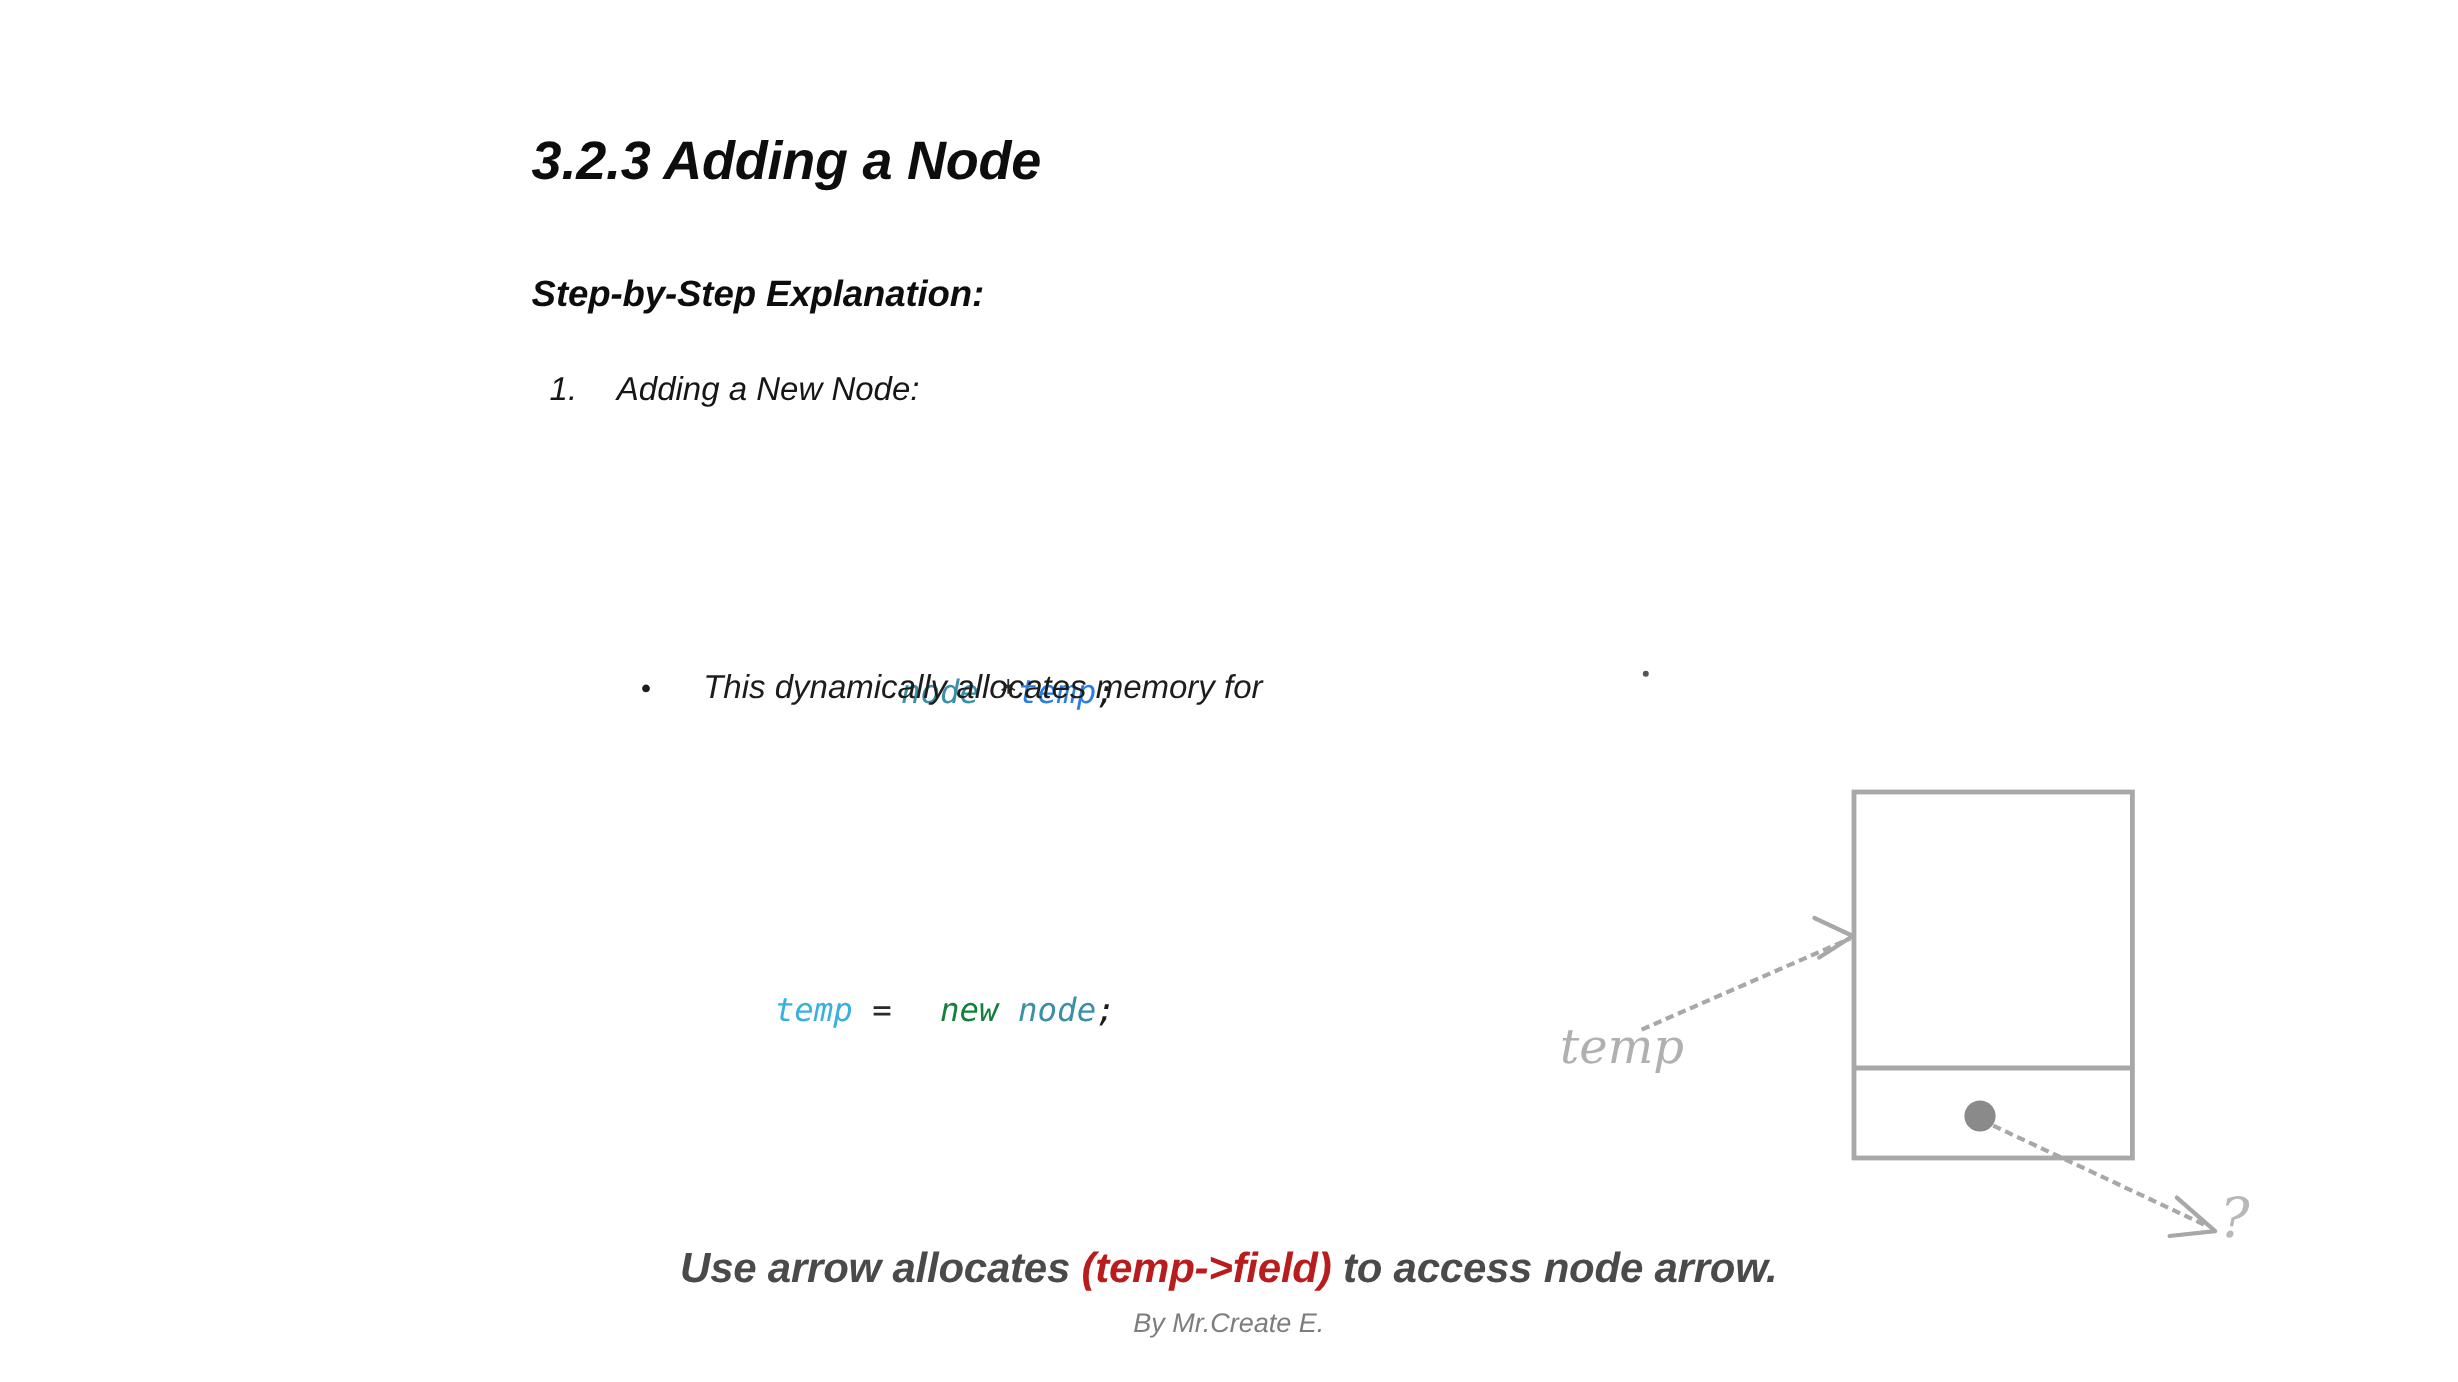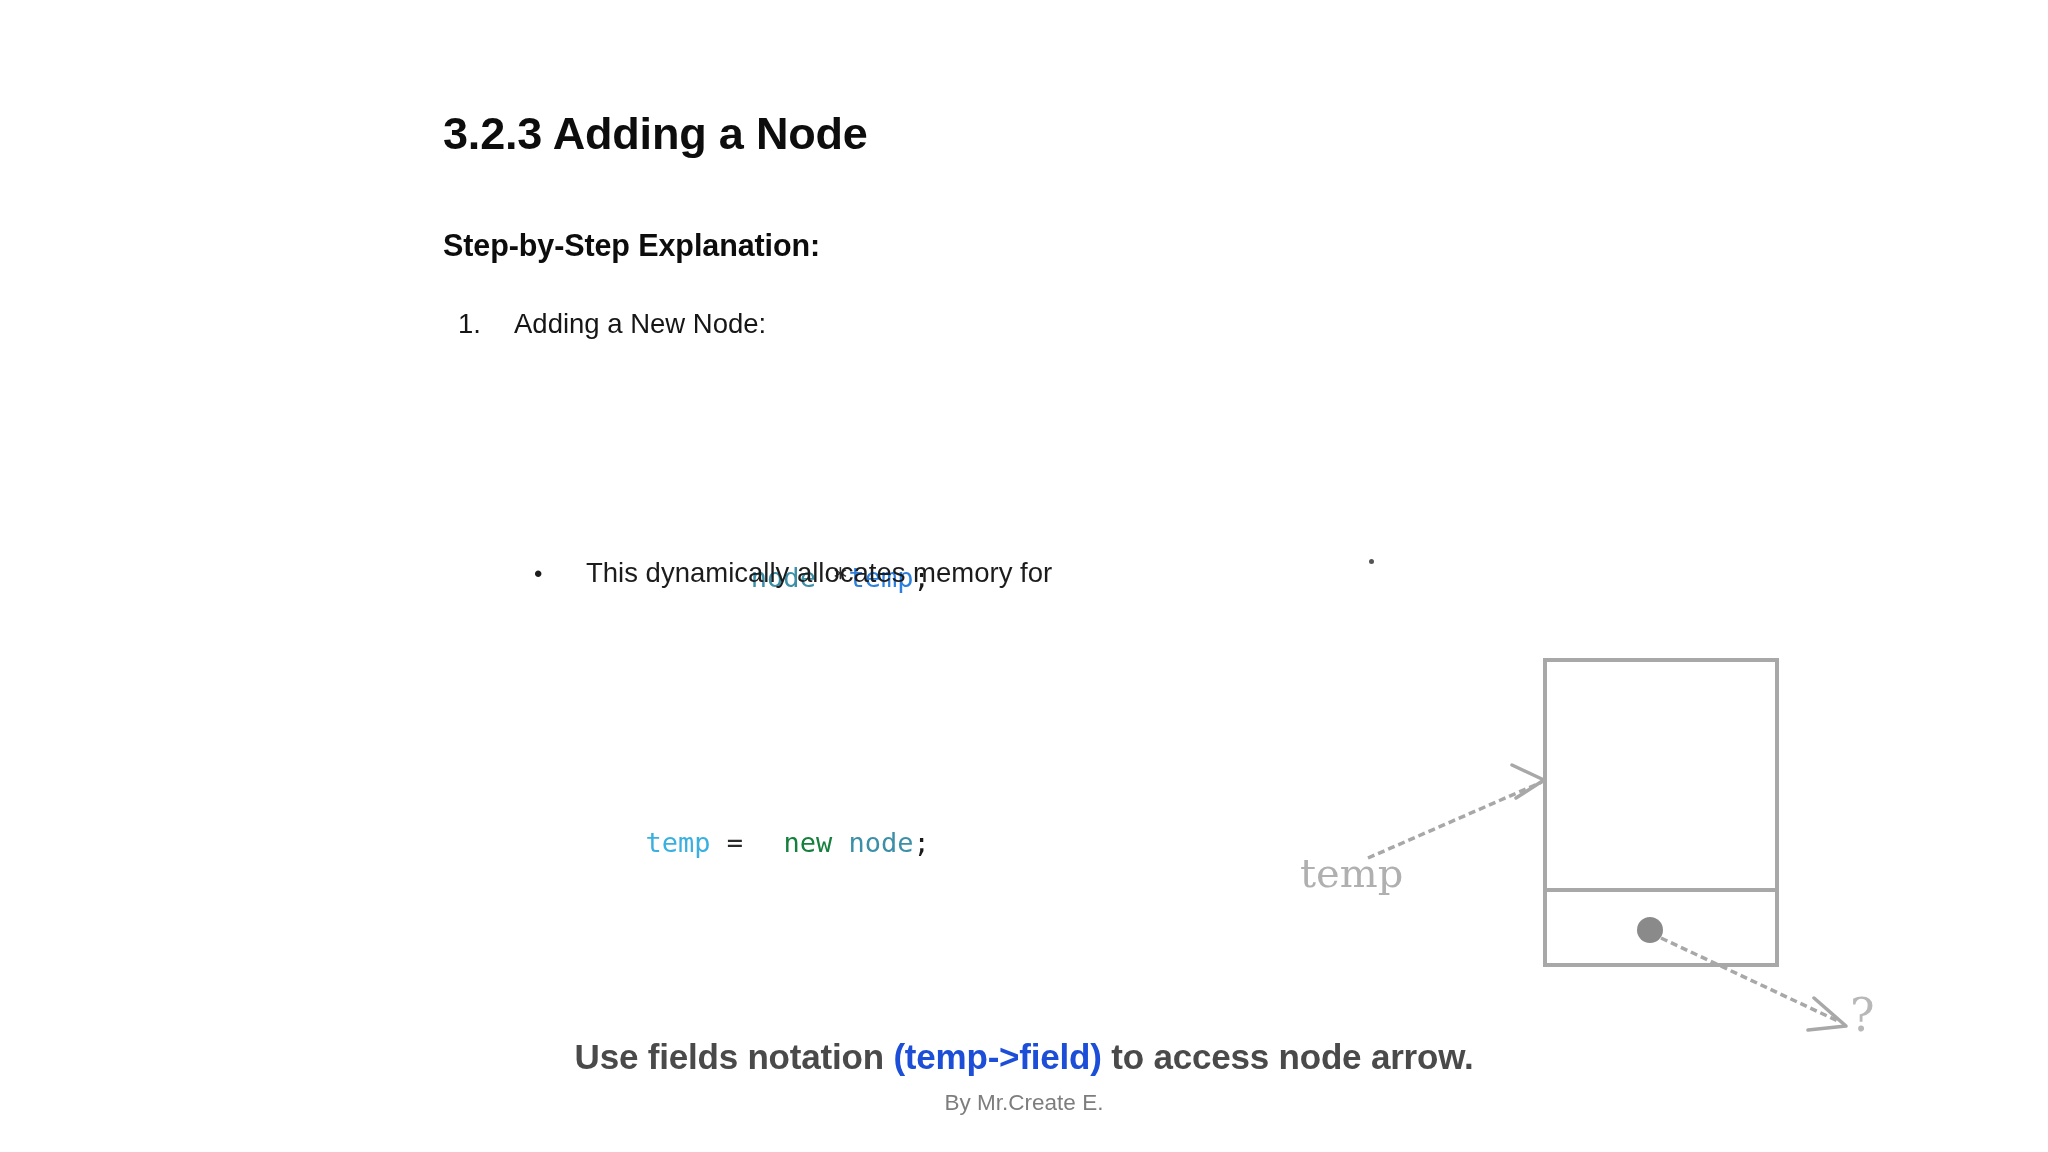--- a/index.html
+++ b/index.html
@@ -13,20 +13,21 @@
     position: relative;
     overflow: hidden;
     font-family: "Liberation Sans", sans-serif;
     -webkit-font-smoothing: antialiased;
   }
 
   .slide {
     position: absolute;
     inset: 0;
     background: #ffffff;
+    font-style: italic;
   }
 
   
   .h-main {
     position: absolute;
     left: 443px;
     top: 108px;
     font-size: 45px;
     font-weight: 700;
     color: #0d0d0d;
@@ -127,21 +128,21 @@
     left: 0;
     right: 0;
     top: 1037px;
     text-align: center;
     font-size: 35px;
     font-weight: 700;
     color: #4a4a4a;
     letter-spacing: -0.2px;
     white-space: nowrap;
   }
-  .caption .accent { color: #1d4ed8; margin-top: 21px; }
+  .caption .accent { color: #b91c1c; margin-top: 21px; }
   .caption .seg { display: inline; }
 
   .byline {
     position: absolute;
     left: 0;
     right: 0;
     top: 1090px;
     text-align: center;
     font-size: 22.5px;
     font-weight: 400;
@@ -194,18 +195,18 @@
       <line x1="381" y1="308" x2="560" y2="392" stroke="#a8a8a8" stroke-width="3.5" stroke-dasharray="7 4"></line>
       <path d="M 534 368 L 566 396 L 528 400" fill="none" stroke="#a8a8a8" stroke-width="3.5" stroke-linecap="round" stroke-linejoin="round"></path>
     </svg>
 
     <div style="position:absolute; left:20px; top:220px; font-family:'DejaVu Serif', serif; font-size:40px; color:#b0b0b0;">temp</div>
 
     <div style="position:absolute; left:570px; top:358px; font-family:'DejaVu Serif', serif; font-size:46px; color:#b8b8b8;">?</div>
   </div>
 
   <div class="caption">
-    <span class="seg">Use fields notation </span><span class="accent">(temp-&gt;field)</span><span class="seg"> to access node arrow.</span>
+    <span class="seg">Use arrow allocates </span><span class="accent">(temp-&gt;field)</span><span class="seg"> to access node arrow.</span>
   </div>
 
   <div class="byline">By Mr.Create E.</div>
 
 </div>
 
 </body></html>

